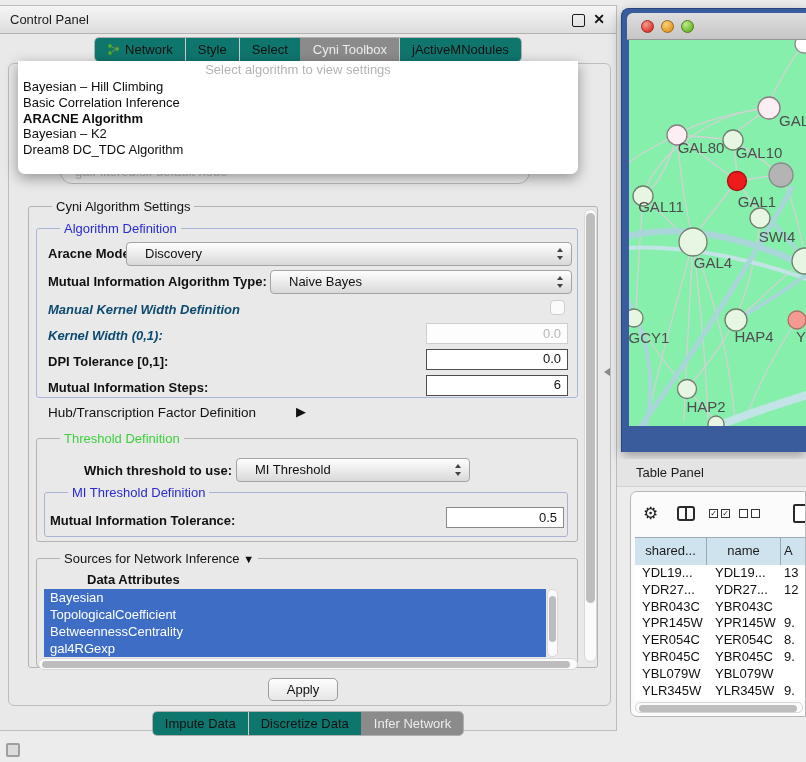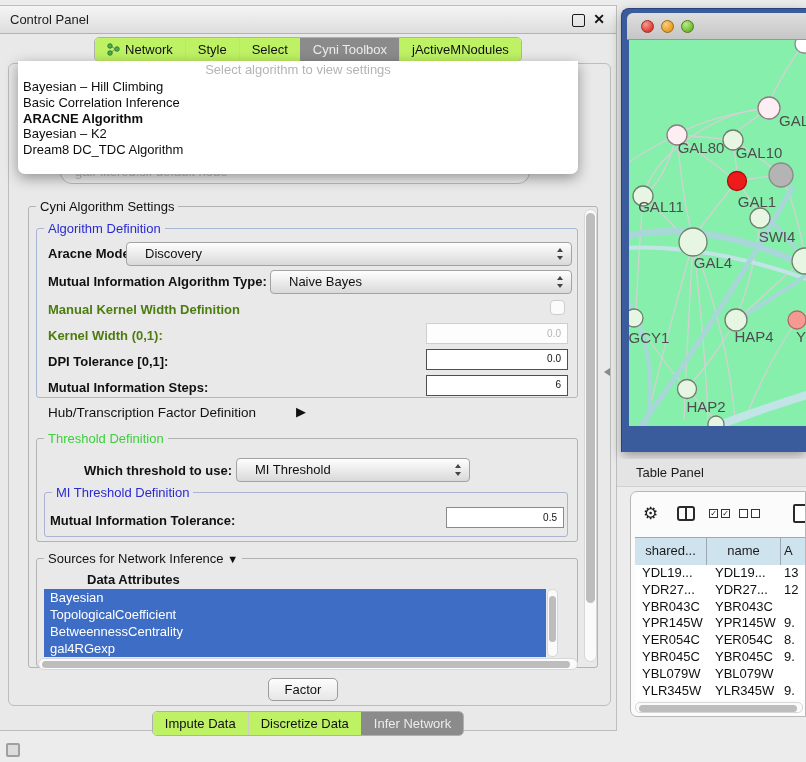--- a/index.html
+++ b/index.html
@@ -9,47 +9,47 @@
 
   
   .cwin{left:0;top:5px;width:617px;height:726px;background:#e9e9e9;border:1px solid #bdbdbd;border-left:none;box-sizing:border-box;}
   .cw-title{left:0;top:0;width:100%;height:28px;background:linear-gradient(#f5f5f5,#dddddd);border-bottom:1px solid #b2b2b2;box-sizing:border-box;}
   .cw-title-text{left:10px;top:0;line-height:27px;font-size:13px;color:#1c1c1c;}
   .float-ico{right:31px;top:8px;width:11px;height:11px;border:1.5px solid #1a1a1a;border-radius:2px;}
   .close-ico{right:11px;top:5px;font-size:14px;font-weight:bold;color:#111;}
 
   
   .tabbar{display:inline-flex;border:1px solid #b0b0b0;border-radius:5px;overflow:hidden;background:#fdfdfd;}
-  .tab{padding:4px 12px;font-size:13px;color:#111;border-left:1px solid #cccccc;white-space:nowrap;display:flex;align-items:center;gap:5px;background:#bef264;}
+  .tab{padding:4px 12px;font-size:13px;color:#111;border-left:1px solid #cccccc;white-space:nowrap;display:flex;align-items:center;gap:5px;background:#0f766e;}
   .tab:first-child{border-left:none;}
   .tab.sel{background:#8b8b8b;color:#ececec;border-left-color:#8b8b8b;}
 
   
   .popup{left:18px;top:55px;width:560px;height:113px;background:#ffffff;border-radius:0 0 7px 7px;box-shadow:0 4px 14px rgba(0,0,0,.38);z-index:60;}
   .popup .prompt{height:18px;line-height:18px;text-align:center;color:#b4b4b4;font-size:13px;}
   .popup .item{height:15.8px;line-height:15.8px;padding-left:5px;font-size:13px;color:#0d0d0d;}
 
   .bg-combo{left:60px;top:153px;width:470px;height:25px;border:1px solid #b9b9b9;border-radius:12px;background:#f0f0f0;color:#bdbdbd;font-size:13px;line-height:24px;padding-left:14px;box-sizing:border-box;z-index:40;}
 
   .frame{left:8px;top:57px;width:601px;height:641px;border:1px solid #bdbdbd;border-radius:6px;background:#e9e9e9;}
 
   .groupbox{border:1px solid #b3b3b3;border-radius:3px;box-sizing:border-box;}
-  .gtitle{font-size:13px;background:#e9e9e9;padding:0 4px;white-space:nowrap;}
+  .gtitle{font-size:13px;background:#e9e9e9;padding:0 4px;white-space:nowrap;margin-left:16px;}
   .blue{color:#2a2ad0;} .green{color:#3ecf3e;}
 
   .lbl{font-size:13px;color:#111;white-space:nowrap;}
-  .lbl.dis{color:#4d7c0f;}
+  .lbl.dis{color:#0c4a6e;font-style:italic;}
 
   .combo{background:linear-gradient(#fefefe,#d9d9d9);border:1px solid #a3a3a3;border-radius:4px;box-sizing:border-box;font-size:13px;color:#111;}
   .combo .ctext{position:absolute;left:18px;top:0;line-height:22px;}
   .stepper{position:absolute;right:7px;top:5px;width:8px;height:12px;}
   .stepper:before{content:"";position:absolute;left:1px;top:0;border-left:3.5px solid transparent;border-right:3.5px solid transparent;border-bottom:4.5px solid #444;}
   .stepper:after{content:"";position:absolute;left:1px;bottom:0;border-left:3.5px solid transparent;border-right:3.5px solid transparent;border-top:4.5px solid #444;}
 
-  .field{background:#fff;box-sizing:border-box;font-size:10px;text-align:right;padding-right:6px;}
+  .field{background:#fff;box-sizing:border-box;font-size:13px;text-align:right;padding-right:6px;}
   .field.dark{border:1.5px solid #4f4f4f;color:#111;}
   .field.lite{border:1px solid #cfcfcf;color:#b4b4b4;background:#fdfdfd;}
   .field.mid{border:1px solid #8a8a8a;color:#111;}
 
   .chk{width:15px;height:15px;border:1.5px solid #cdcdcd;border-radius:4px;background:#fbfbfb;box-sizing:border-box;}
 
   .vsb{background:#fafafa;border:1px solid #d7d7d7;border-radius:7px;box-sizing:border-box;}
   .sb-thumb{background:#bdbdbd;border-radius:5px;}
 
   .attr-list{background:#ffffff;}
@@ -203,21 +203,21 @@
       <div class="attr-item">BetweennessCentrality</div>
       <div class="attr-item">gal4RGexp</div>
     </div>
     <div class="abs vsb" style="left:547px;top:583px;width:11px;height:68px;border-radius:5px;">
       <div class="sb-thumb" style="position:absolute;left:1px;top:6px;width:7px;height:46px;"></div>
     </div>
     <div class="abs vsb" style="left:38px;top:652px;width:540px;height:12px;border-radius:6px;">
       <div class="sb-thumb" style="position:absolute;left:3px;top:1.5px;width:528px;height:7px;"></div>
     </div>
 
-    <div class="abs btn" style="left:268px;top:672px;width:70px;height:23px;">Factor</div>
+    <div class="abs btn" style="left:268px;top:672px;width:70px;height:23px;">Apply</div>
 
     <div class="abs" style="left:0;top:705px;width:100%;text-align:center;">
       <div class="tabbar">
         <div class="tab">
             <span>Impute Data</span>
           </div>
         <div class="tab">
             <span>Discretize Data</span>
           </div>
         <div class="tab sel">

